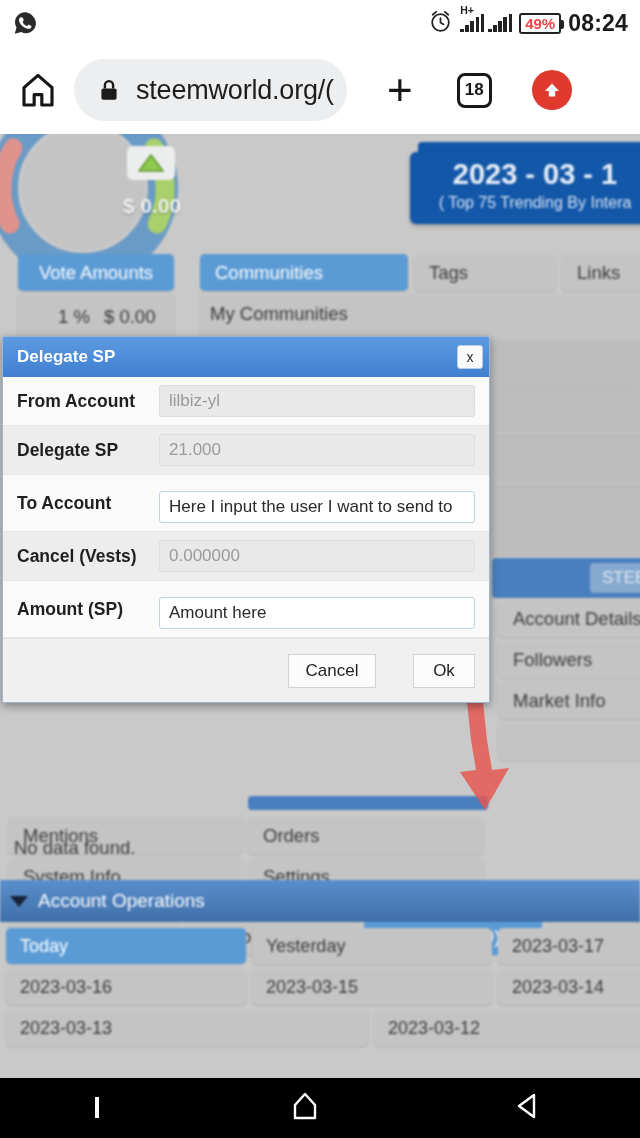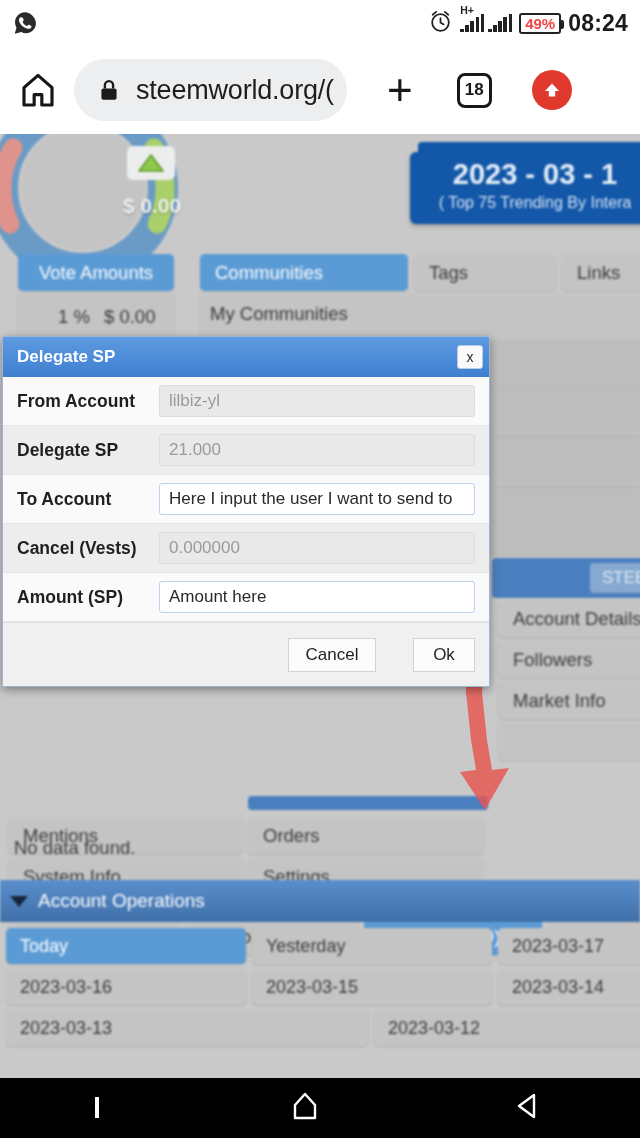--- a/index.html
+++ b/index.html
@@ -166,21 +166,21 @@
   .dlg-input {
     width: 100%; height: 32px; border-radius: 3px; padding: 0 9px;
     font-family: "Liberation Sans", sans-serif; font-size: 17px;
   }
   .dlg-input.readonly {
     background: #e9e9e9; border: 1px solid #dcdcdc; color: #9a9a9a;
     display: flex; align-items: center;
   }
   .dlg-input.editable {
     background: #ffffff; border: 1px solid #bcd3ea; color: #2a2a2a;
-    display: flex; align-items: center;
+    display: flex; align-items: center; margin-top: 8px;
   }
   .dlg-footer {
     background: #f0f0f0; height: 64px; display: flex; align-items: center;
     justify-content: flex-end; gap: 10px; padding-right: 14px;
     border-top: 1px solid #e0e0e0;
   }
   .dlg-btn {
     min-width: 88px; height: 34px; background: #fcfcfc; border: 1px solid #d2d2d2;
     border-radius: 0; font-size: 17px; color: #1f1f1f;
     display: flex; align-items: center; justify-content: center;

